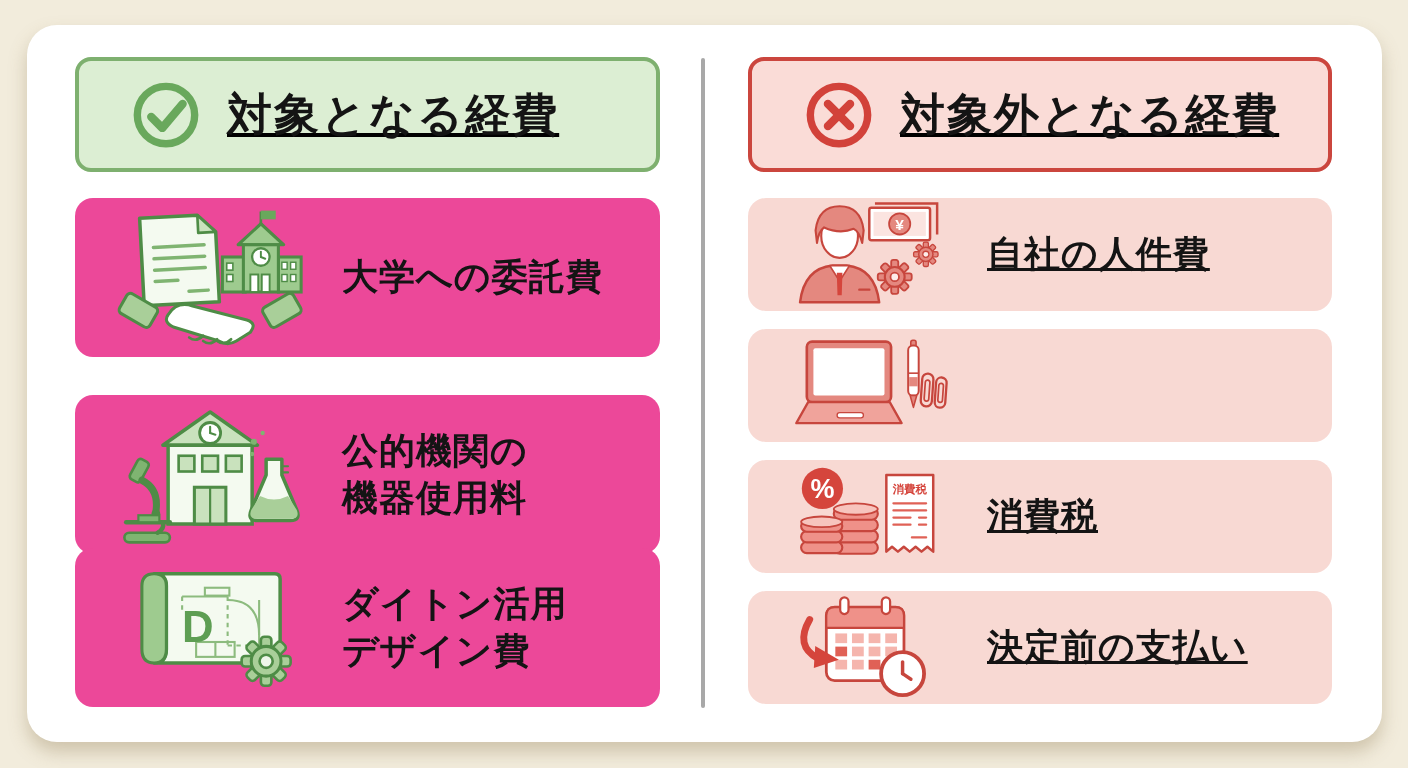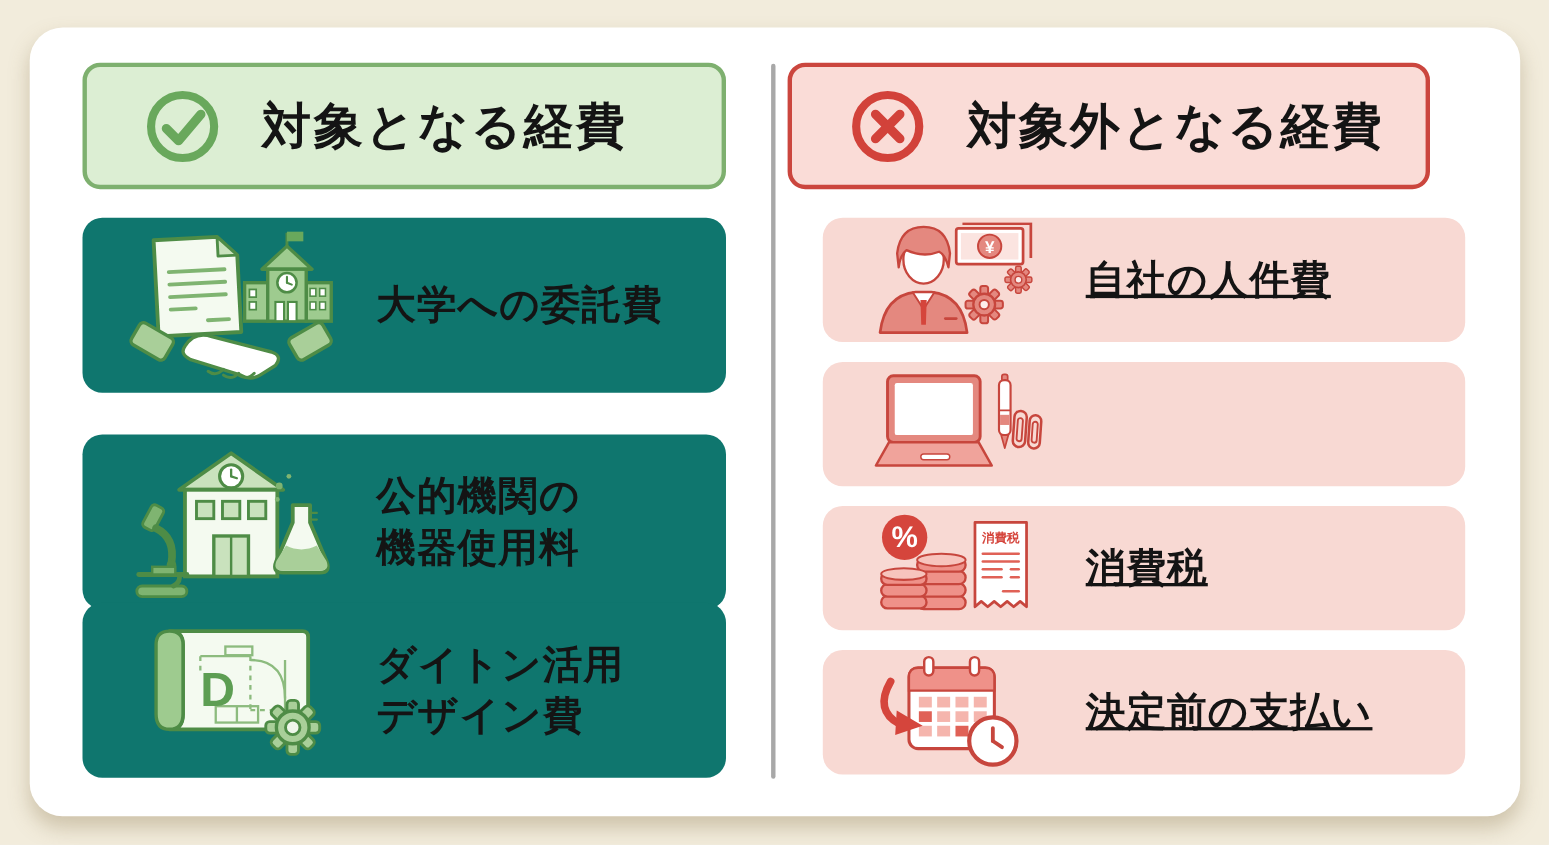--- a/index.html
+++ b/index.html
@@ -25,39 +25,40 @@
   .divider{
     position:absolute;
     left:701px;top:58px;
     width:4px;height:650px;
     background:#a8a8a8;
     border-radius:2px;
   }
   .hdr{
     position:absolute;
     display:flex;align-items:center;
-    padding-left:50px;gap:35px;
+    padding-left:50px;gap:24px;
     box-sizing:border-box;
     border-radius:16px;
+    text-decoration:underline;
   }
   .hdr.green{left:75px;top:57px;width:585px;height:115px;
     background:#dceed3;border:4px solid #7eb06f;}
-  .hdr.red{left:716px;top:57px;width:584px;height:115px;
+  .hdr.red{left:748px;top:57px;width:584px;height:115px;
     background:#fadcd7;border:4px solid #cb463e;}
   .hdr-label{
     font-size:45px;font-weight:800;color:#141414;letter-spacing:2px;
     white-space:nowrap;
   }
   .item{
     position:absolute;
     display:flex;align-items:center;
     box-sizing:border-box;
     border-radius:18px;
   }
-  .item.green{left:75px;width:585px;height:159px;background:#0f766e;padding-left:28px;}
+  .item.green{left:75px;width:585px;height:159px;background:#ec4899;padding-left:28px;}
   .item.red{left:748px;width:584px;height:113px;background:#f8d9d3;padding-left:34px;}
   #l-item0{top:198px}#l-item1{top:395px}#l-item2{top:548px}
   #r-item0{top:198px}#r-item1{top:329px}#r-item2{top:460px}#r-item3{top:591px}
   .icon-box{display:flex;align-items:center;justify-content:center;flex:none;}
   .item.green .icon-box{width:215px;height:150px;}
   .item.red .icon-box{width:175px;height:108px;}
   .item-label{
     flex:1;
     font-size:36px;font-weight:800;color:#141414;
     letter-spacing:1px;line-height:1.28;

